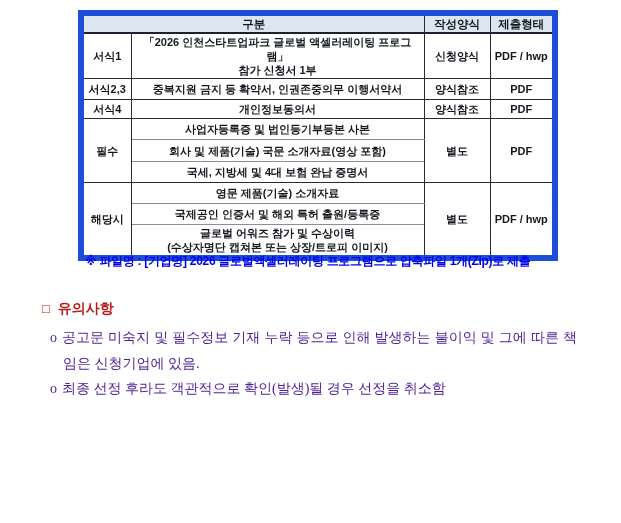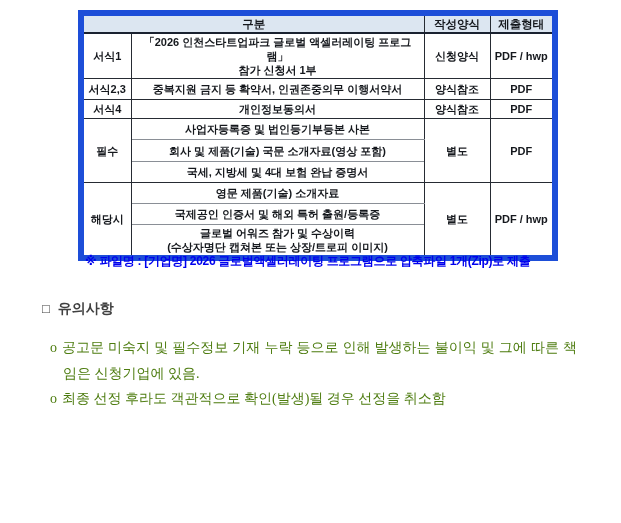--- a/index.html
+++ b/index.html
@@ -40,27 +40,27 @@
   
   .file-note {
     position:absolute; left:85px; top:253px; width:510px;
     font-size:12px; font-weight:bold; color:#0000ee;
     line-height:16px; letter-spacing:-0.3px; white-space:nowrap;
   }
 
   
   .notice { position:absolute; left:42px; top:300px; width:537px; }
   .notice-title {
-    font-size:14px; font-weight:bold; color:#404040; line-height:17px;
+    font-size:14px; font-weight:bold; color:#b91c1c; line-height:17px;
   }
   .notice-title .marker { font-weight:normal; margin-right:8px; font-size:13px; }
   .bullets {
-    margin-top:18px; margin-left:8px; width:527px;
+    margin-top:8px; margin-left:8px; width:527px;
     font-family:"Liberation Serif","DejaVu Serif",serif;
-    font-size:14px; line-height:25.5px; color:#4d7c0f;
+    font-size:14px; line-height:25.5px; color:#4c1d95;
     text-align:justify;
   }
   .bullet { padding-left:13px; text-indent:-13px; }
   .bullet .b { margin-right:5px; }
 </style>
 </head>
 <body>
 
 <div class="page">
 

